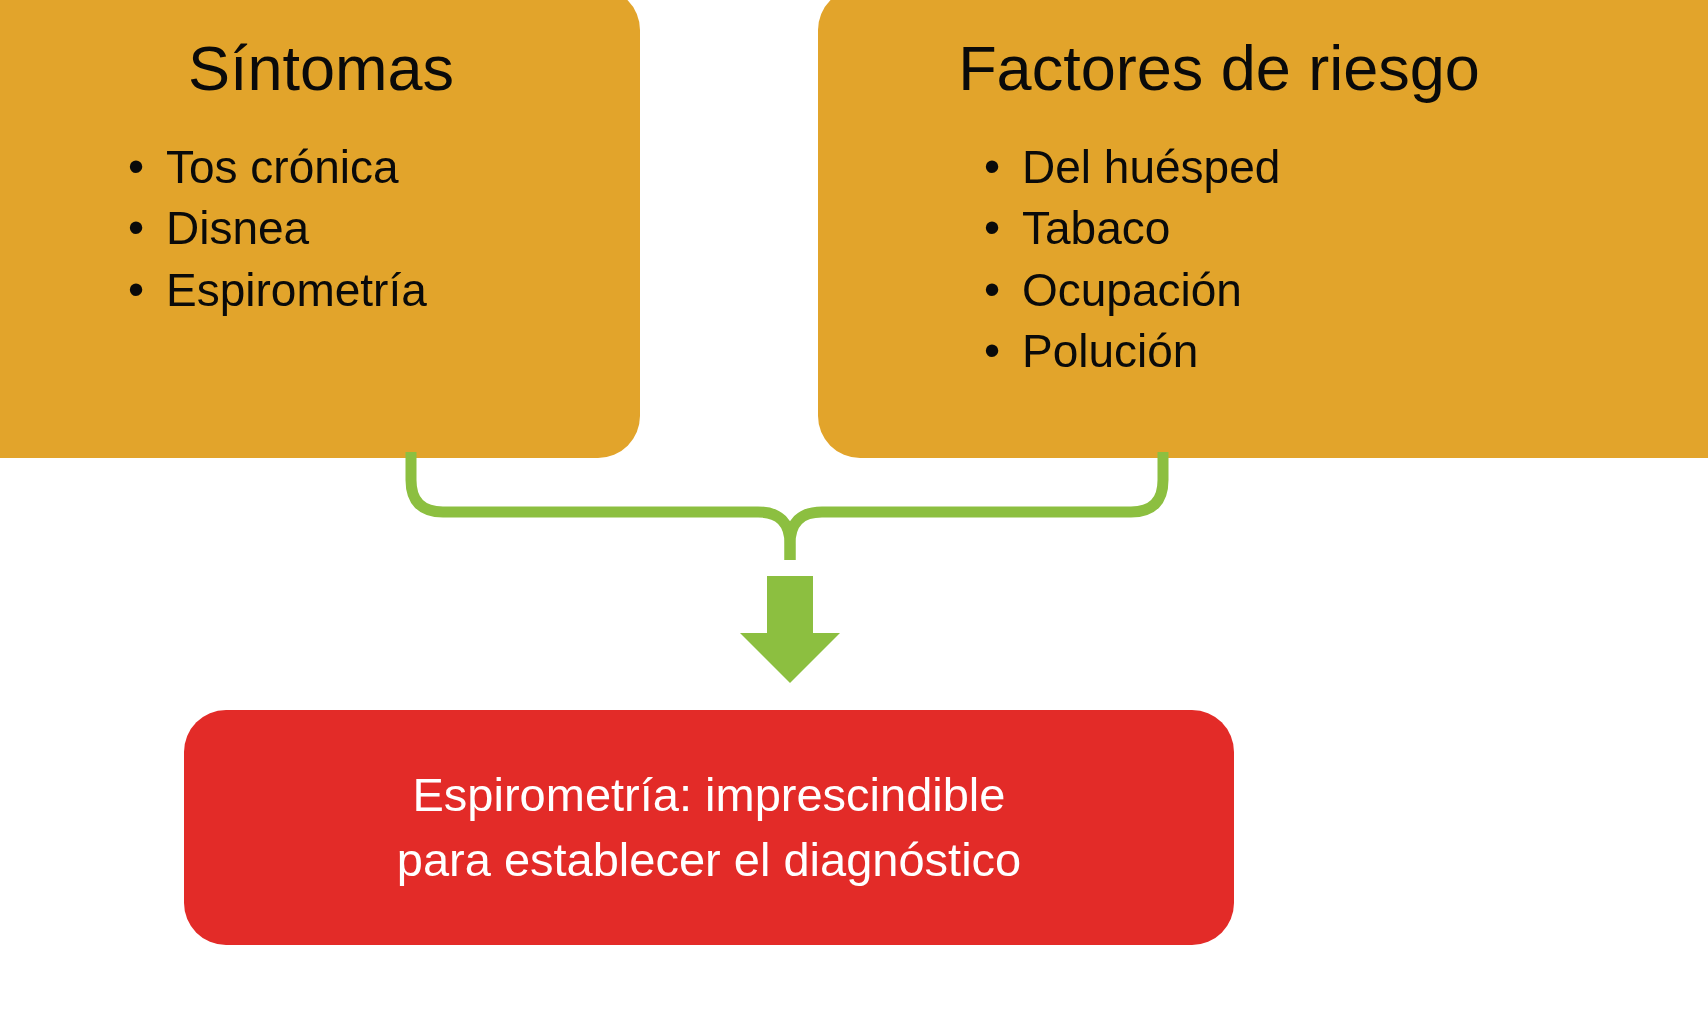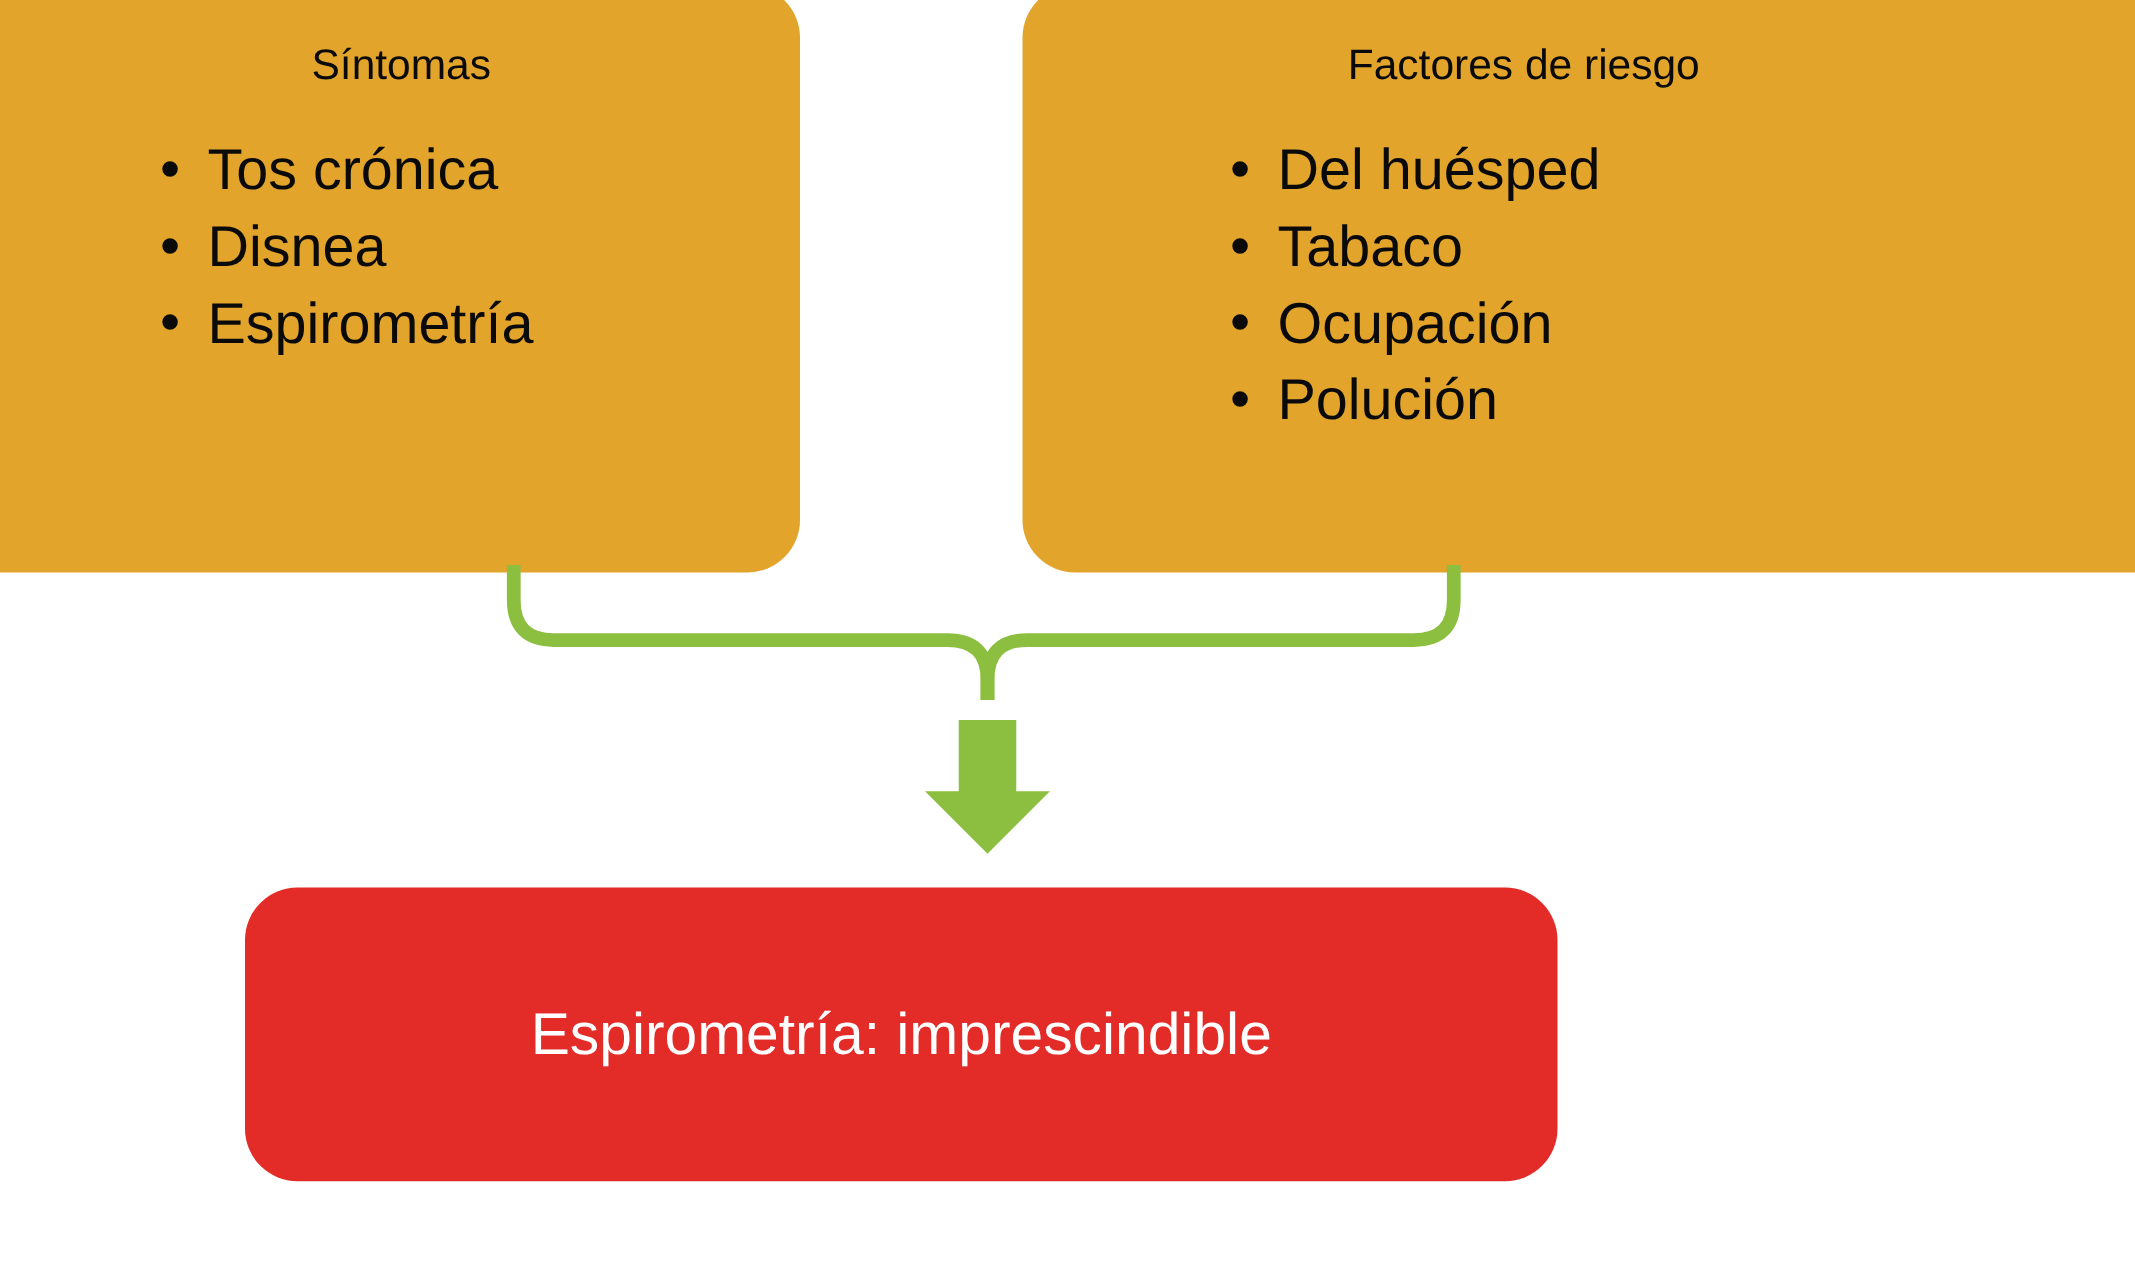--- a/index.html
+++ b/index.html
@@ -36,21 +36,21 @@
     padding: 46px 40px 0 60px;
   }
   #box-risk {
     left: 818px;
     top: -12px;
     width: 950px;
     height: 470px;
     padding: 46px 40px 0 60px;
   }
   .box-title {
-    font-size: 34px;
+    font-size: 63px;
     line-height: 1.1;
     text-align: center;
     white-space: nowrap;
   }
   #box-symptoms .box-title { padding-left: 42px; }
   #box-risk .box-title { padding-right: 168px; }
 
   .bullet-list {
     list-style: none;
     margin: 0;
@@ -80,21 +80,21 @@
     left: 0;
     top: 0;
     width: 1708px;
     height: 1027px;
     pointer-events: none;
   }
 
   
   #box-conclusion {
     position: absolute;
-    left: 196px;
+    left: 184px;
     top: 710px;
     width: 1050px;
     height: 235px;
     background: #E32B28;
     border-radius: 42px;
     color: #ffffff;
     display: flex;
     flex-direction: column;
     align-items: center;
     justify-content: center;
@@ -151,15 +151,16 @@
              L 813 633
              L 840 633
              L 790 683
              L 740 633
              L 767 633
              Z" fill="#8CBF40"></path>
   </svg>
 
   <div id="box-conclusion">
     <div class="conclusion-line">Espirometría: imprescindible</div>
+    <div class="conclusion-line">para establecer el diagnóstico</div>
   </div>
 
 </div>
 
 </body></html>

